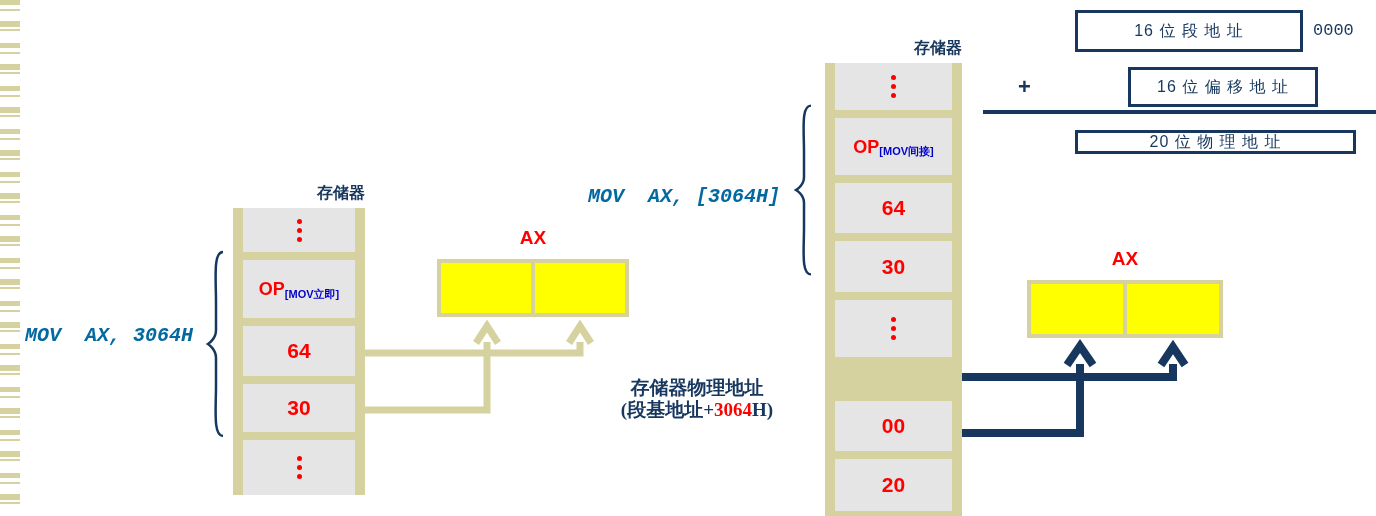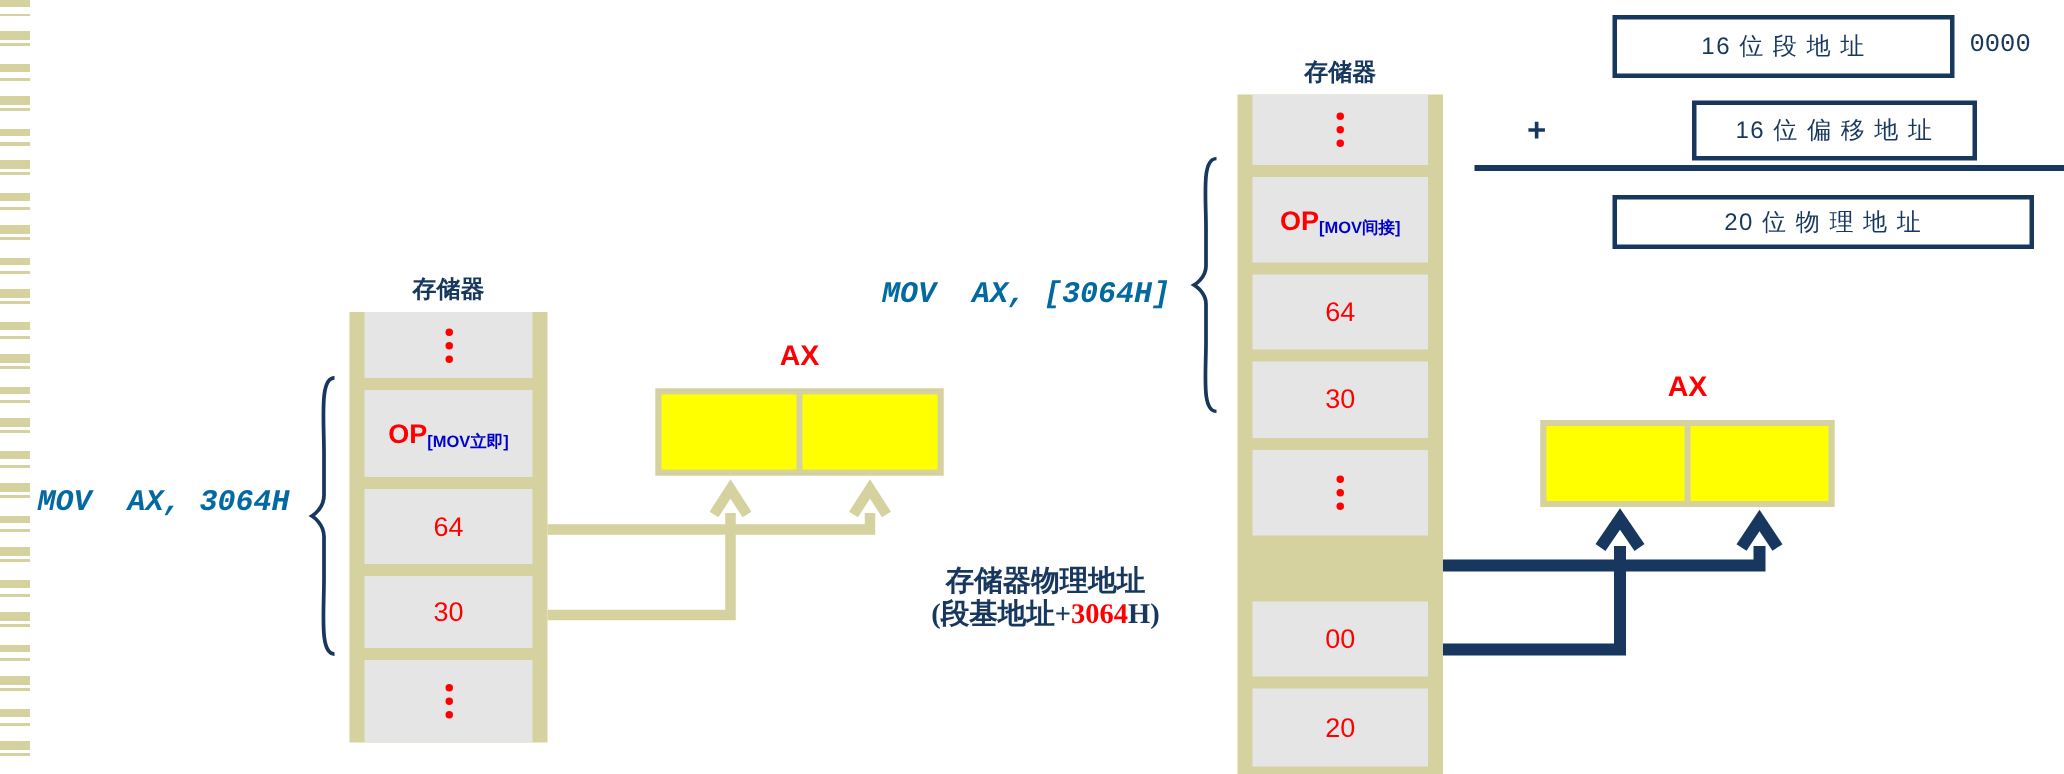--- a/index.html
+++ b/index.html
@@ -13,28 +13,28 @@
       #d5d2a0 0px,#d5d2a0 5px,
       #ffffff 5px,#ffffff 9px,
       #d5d2a0 9px,#d5d2a0 11px,
       #ffffff 11px,#ffffff 21px,
       #d5d2a0 21px,#d5d2a0 27px,
       #ffffff 27px,#ffffff 29px,
       #d5d2a0 29px,#d5d2a0 31px,
       #ffffff 31px,#ffffff 43px);}
 
   
-  .mem-title{color:#17375E;font-weight:bold;font-size:16px;text-align:center;font-family:Liberation Serif, serif;}
+  .mem-title{color:#17375E;font-weight:bold;font-size:16px;text-align:right;font-family:Liberation Serif, serif;}
   .mem-col{display:flex;flex-direction:column;gap:8px;background:#D5D2A0;padding:0 10px;box-sizing:border-box;}
   .mem-cell{background:#e5e5e5;display:flex;align-items:center;justify-content:center;}
   .mem-cell.blank{background:#ffffff;}
   .vdots i{display:block;width:5px;height:5px;border-radius:50%;background:#FF0000;margin:4px auto;}
   .op{color:#FF0000;font-weight:bold;font-size:18px;line-height:1;}
   .opsub{color:#0000CC;font-weight:bold;font-size:11px;margin-top:10px;}
-  .byte{color:#FF0000;font-weight:normal;font-size:18px;font-family:"Liberation Sans",sans-serif;}
+  .byte{color:#FF0000;font-weight:bold;font-size:21px;font-family:"Liberation Sans",sans-serif;}
 
   
   .mov{color:#0369a1;font-weight:bold;font-size:20px;white-space:pre;
        font-family:"Liberation Mono","DejaVu Sans Mono",monospace;font-style:italic;}
 
   
   .ax-label{color:#FF0000;font-weight:bold;font-size:19px;text-align:center;}
   .ax-box{background:#D5D2A0;border:4px solid #D5D2A0;box-sizing:border-box;display:flex;gap:4px;}
   .ax-cell{flex:1;background:#FFFF00;}
 
@@ -155,21 +155,21 @@
   </div>
 
   <div class="abs f-box" style="left:1075px;top:10px;width:228px;height:42px;"><span>16 位 段 地 址</span></div>
   <div class="abs f-zeros" style="left:1313px;top:21px;">0000</div>
 
   <div class="abs f-plus" style="left:1018px;top:74px;">+</div>
   <div class="abs f-box" style="left:1128px;top:67px;width:190px;height:40px;"><span>16 位 偏 移 地 址</span></div>
 
   <div class="abs f-line" style="left:983px;top:110px;width:393px;height:4px;"></div>
 
-  <div class="abs f-box" style="left:1075px;top:130px;width:281px;height:36px;"><span>20 位 物 理 地 址</span></div>
+  <div class="abs f-box" style="left:1075px;top:130px;width:281px;height:24px;"><span>20 位 物 理 地 址</span></div>
 
   <svg class="abs arrows" width="1376" height="516" viewBox="0 0 1376 516">
 
     <g stroke="#D5D2A0" stroke-width="7" fill="none">
       <path d="M365,353 L580,353 L580,342"></path>
       <path d="M569,343 L580,326 L591,343"></path>
       <path d="M365,410 L487,410 L487,342"></path>
       <path d="M476,343 L487,326 L498,343"></path>
     </g>
 

